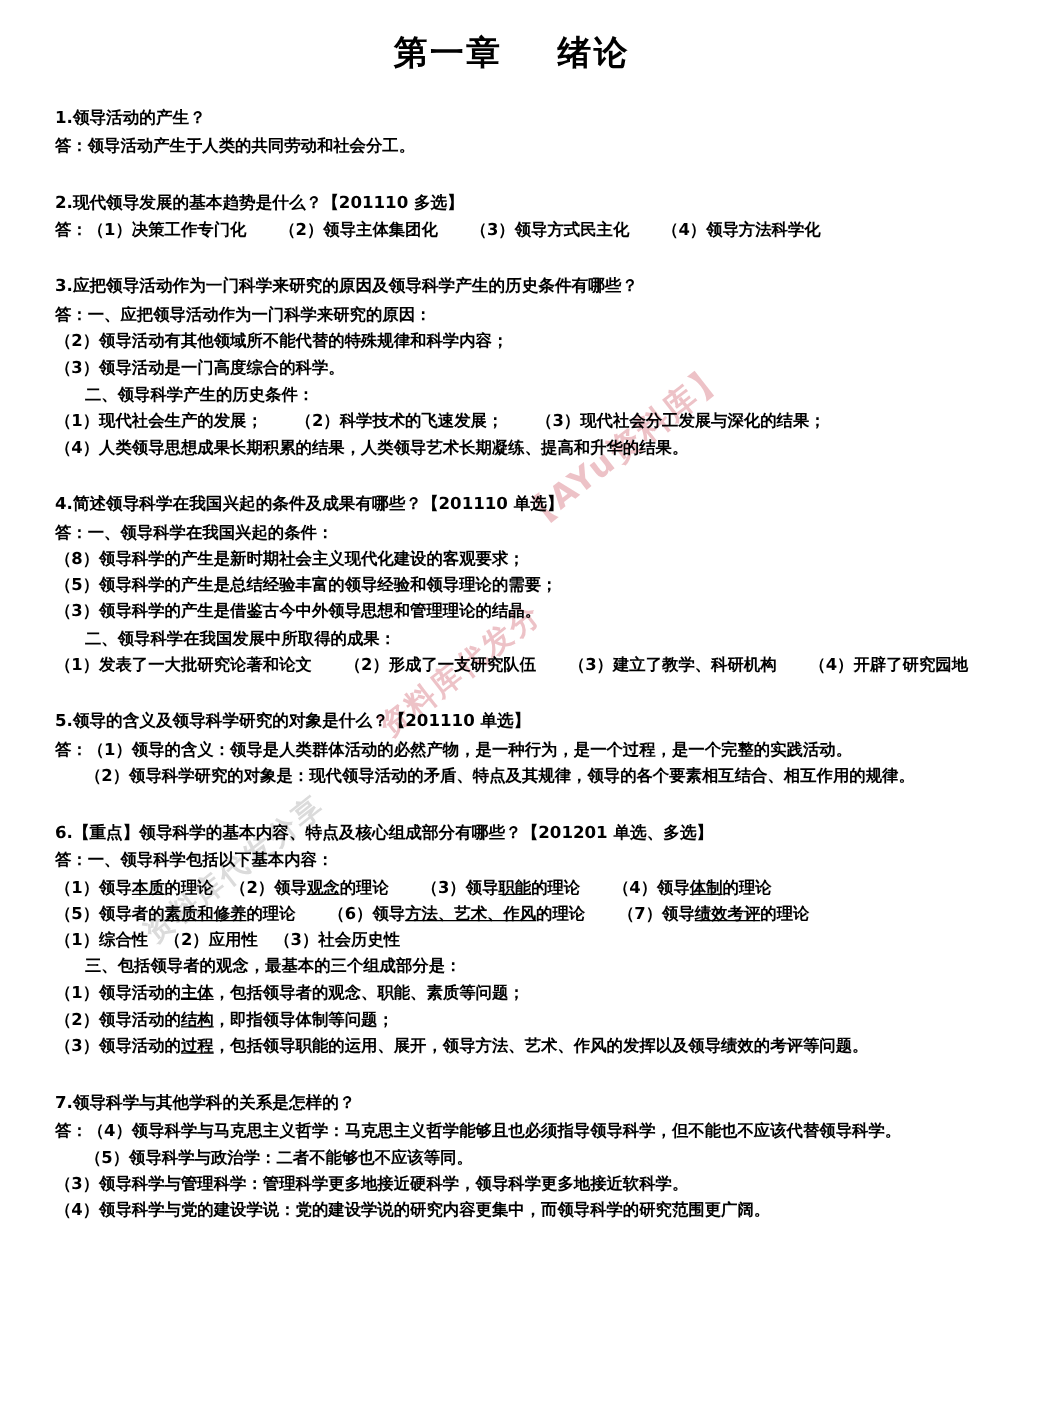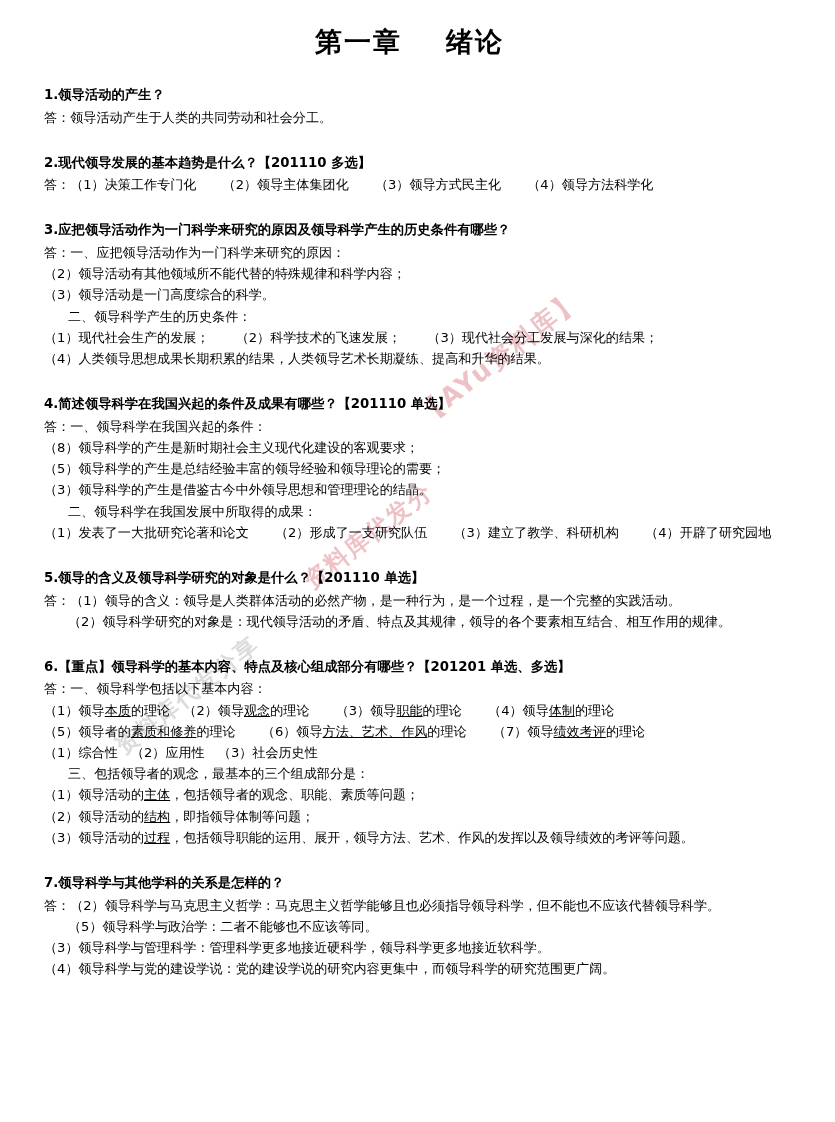--- a/index.html
+++ b/index.html
@@ -82,20 +82,21 @@
     font-size: 13.3px;
     font-weight: bold;
     line-height: 1.62;
     margin: 0 0 1px 0;
   }
   .a {
     font-size: 13.1px;
     line-height: 1.62;
     margin: 0;
     padding-left: 0;
+    font-weight: bold;
   }
   .a.ind1 {
     padding-left: 24px;
   }
 </style>
 </head>
 <body>
 
 <div class="page">
 
@@ -149,21 +150,21 @@
           <p class="a">（1）领导<u>本质</u>的理论　（2）领导<u>观念</u>的理论　　（3）领导<u>职能</u>的理论　　（4）领导<u>体制</u>的理论</p>
           <p class="a">（5）领导者的<u>素质和修养</u>的理论　　（6）领导<u>方法、艺术、作风</u>的理论　　（7）领导<u>绩效考评</u>的理论</p>
           <p class="a">（1）综合性　（2）应用性　（3）社会历史性</p>
           <p class="a ind1">三、包括领导者的观念，最基本的三个组成部分是：</p>
           <p class="a">（1）领导活动的<u>主体</u>，包括领导者的观念、职能、素质等问题；</p>
           <p class="a">（2）领导活动的<u>结构</u>，即指领导体制等问题；</p>
           <p class="a">（3）领导活动的<u>过程</u>，包括领导职能的运用、展开，领导方法、艺术、作风的发挥以及领导绩效的考评等问题。</p>
         </div>
         <div class="qblock">
           <p class="q">7.领导科学与其他学科的关系是怎样的？</p>
-          <p class="a">答：（2）领导科学与马克思主义哲学：马克思主义哲学能够且也必须指导领导科学，但不能也不应该代替领导科学。</p>
+          <p class="a">答：（4）领导科学与马克思主义哲学：马克思主义哲学能够且也必须指导领导科学，但不能也不应该代替领导科学。</p>
           <p class="a ind1">（5）领导科学与政治学：二者不能够也不应该等同。</p>
           <p class="a">（3）领导科学与管理科学：管理科学更多地接近硬科学，领导科学更多地接近软科学。</p>
           <p class="a">（4）领导科学与党的建设学说：党的建设学说的研究内容更集中，而领导科学的研究范围更广阔。</p>
         </div>
       </div>
 
   </div>
 </div>
 
 </body></html>

